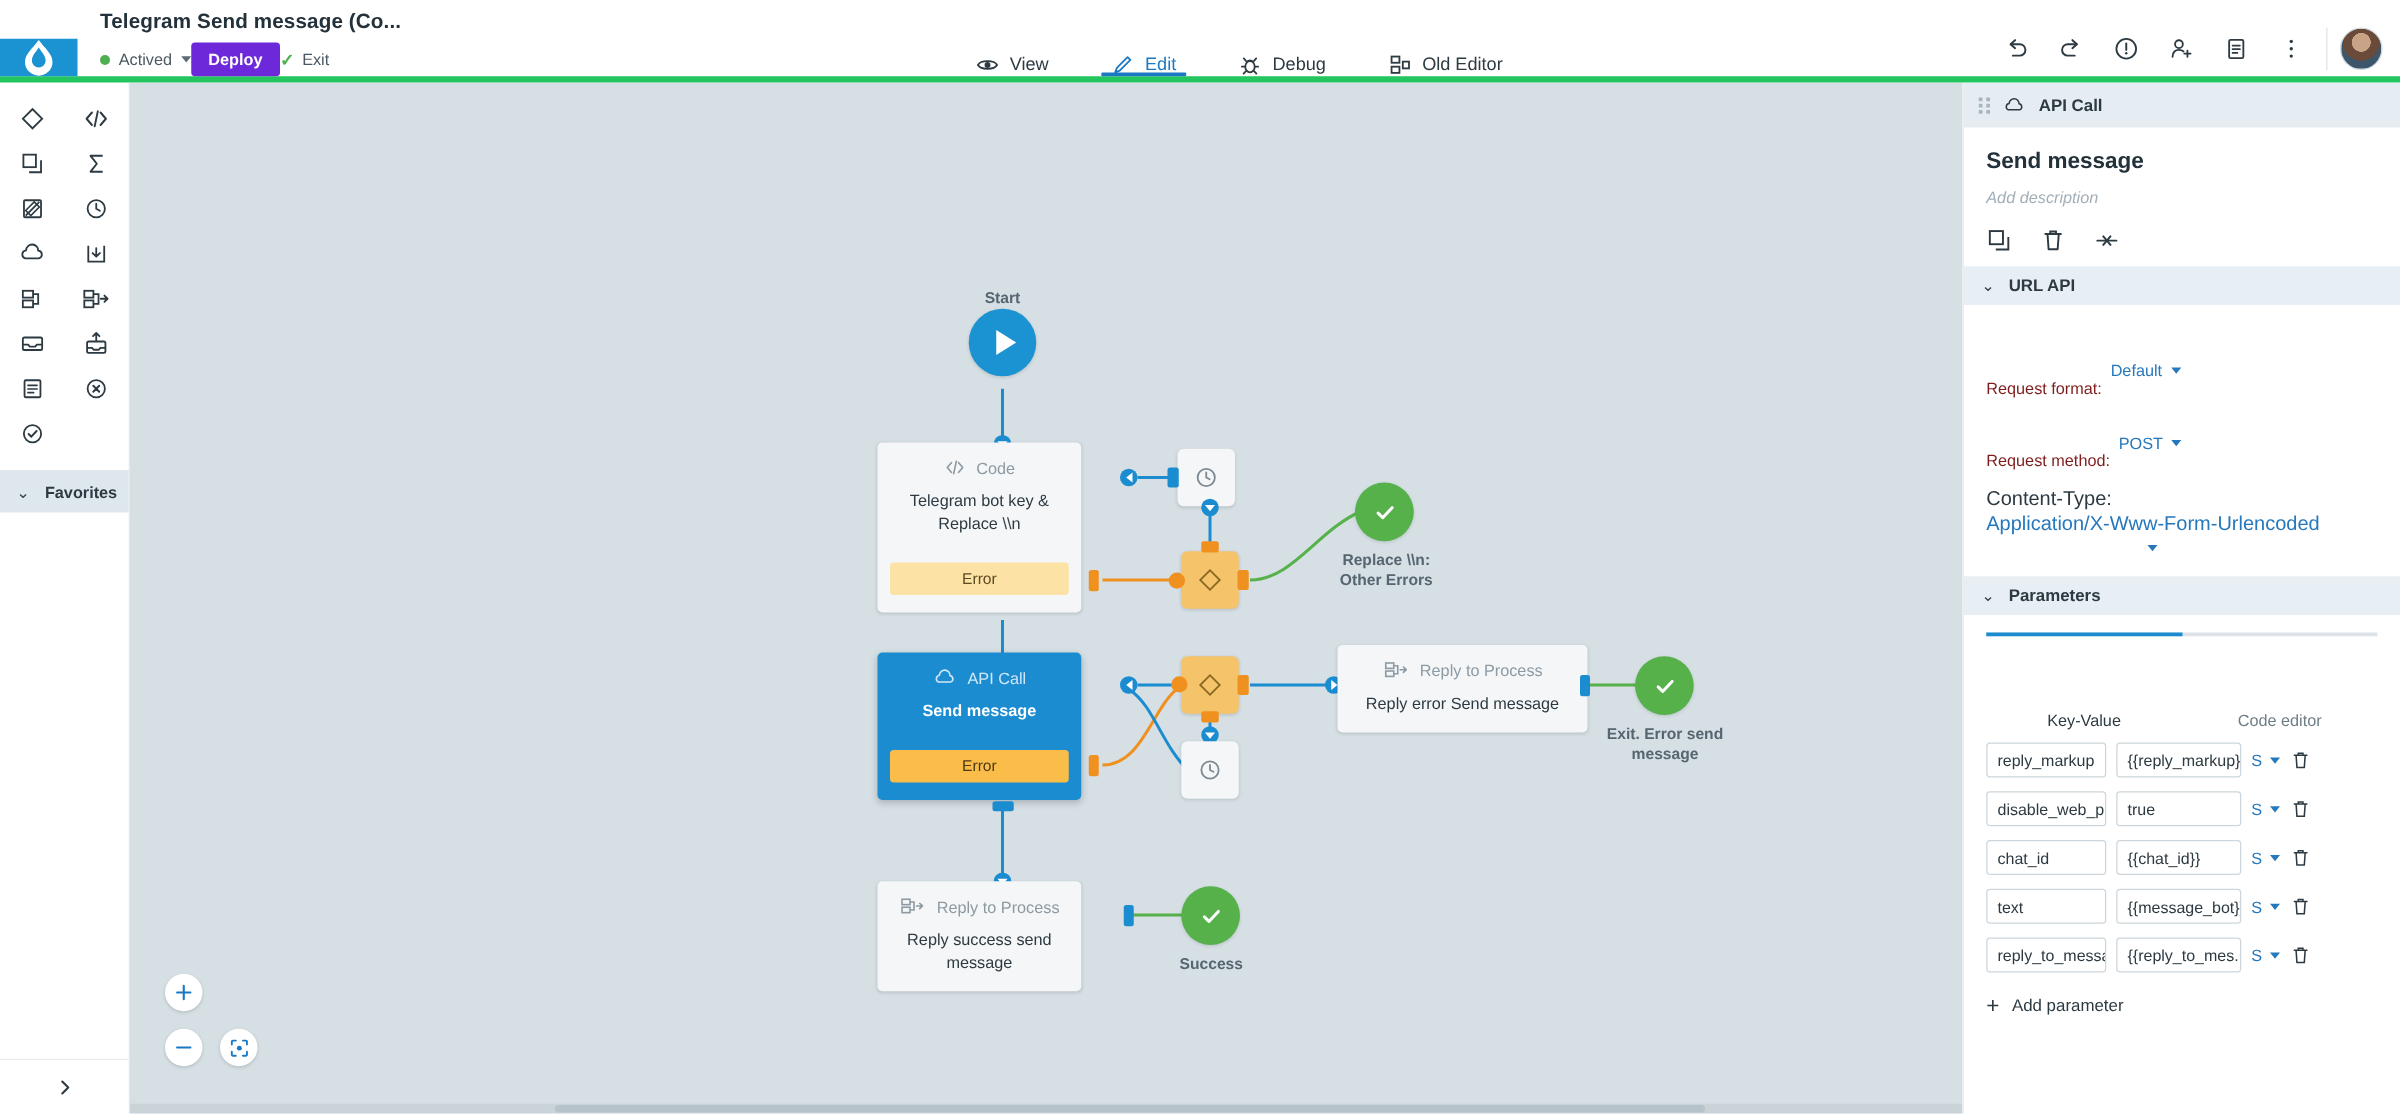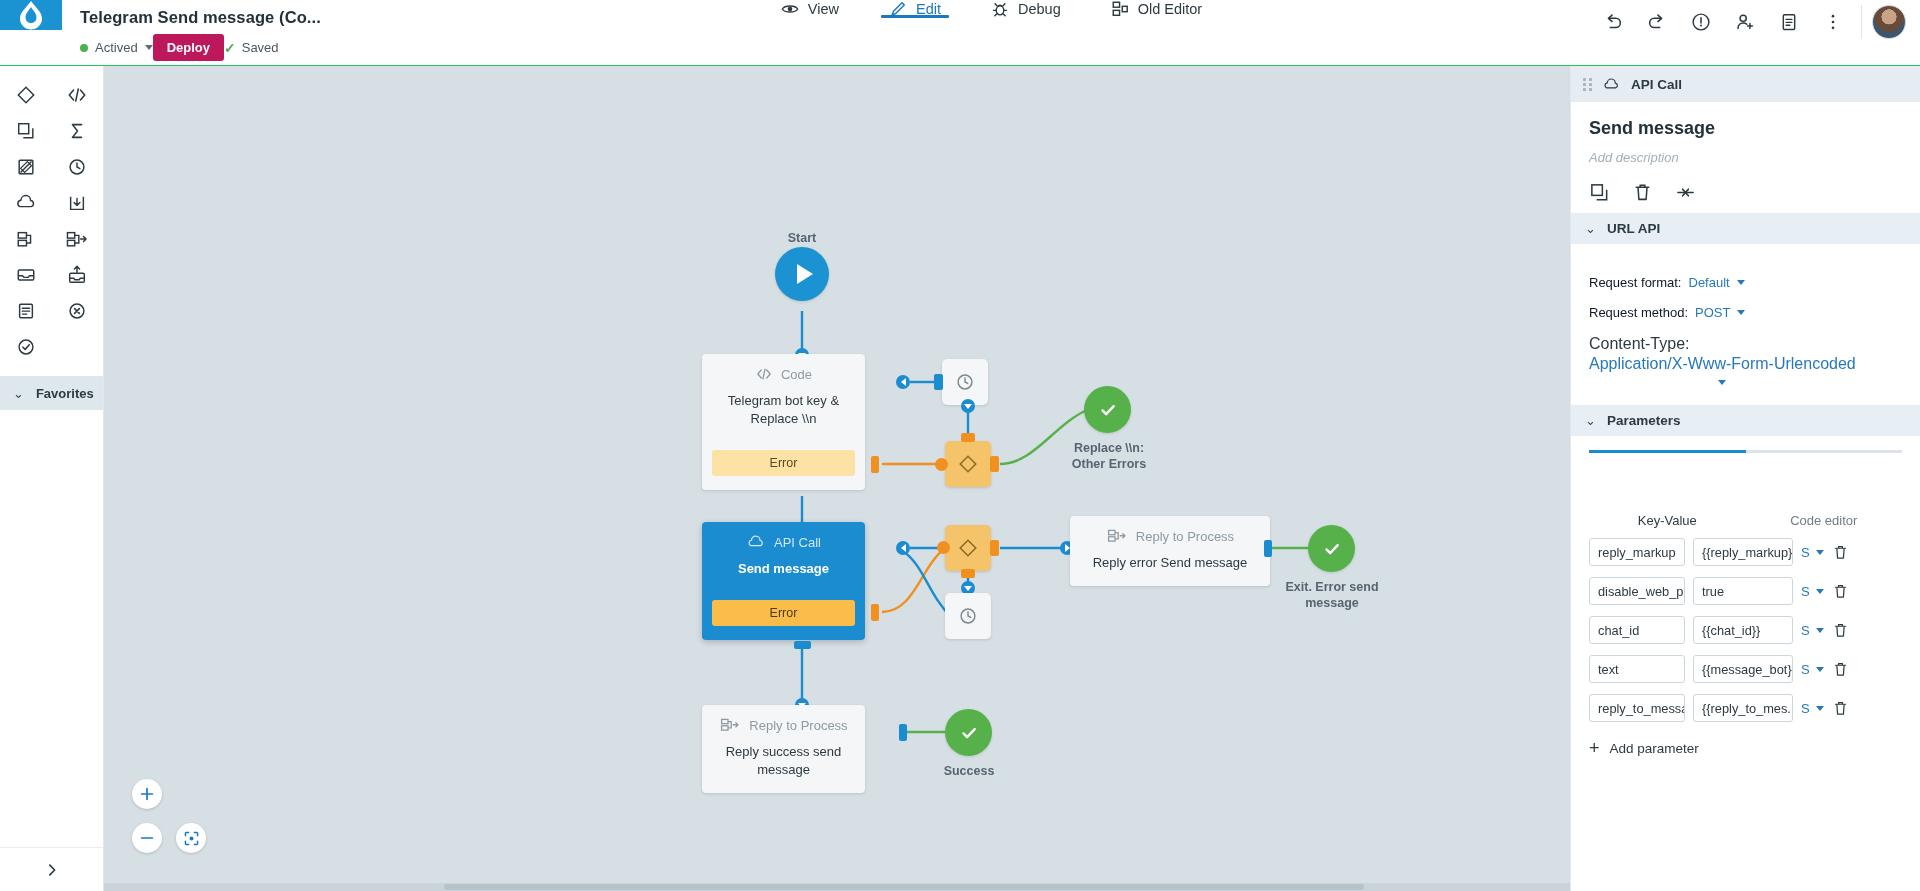--- a/index.html
+++ b/index.html
@@ -8,40 +8,40 @@
     font-family: "Liberation Sans", sans-serif;
     overflow: hidden;
     background: #ffffff;
     color: #2d3a42;
   }
   .app { position: relative; width: 1920px; height: 891px; display: flex; flex-direction: column; }
 
   
   .header {
     height: 66px; flex: 0 0 66px;
-    display: flex; align-items: flex-start;
+    display: flex; align-items: flex-end;
     background: #ffffff;
-    border-bottom: 1px solid #22c55e;
+    border-bottom: 5px solid #22c55e;
     position: relative; z-index: 20;
   }
   .logo-box {
     width: 62px; flex: 0 0 62px;
     background: #1b92d1;
     display: flex; align-items: center; justify-content: center;
   }
   .logo-glyph { width: 28px; height: 30px; }
 
   .title-block { padding: 8px 0 0 18px; display: flex; flex-direction: column; justify-content: center; min-width: 330px; }
   .doc-title { font-size: 16.5px; font-weight: bold; color: #23313a; letter-spacing: .1px; white-space: nowrap; }
   .title-row2 { display: flex; align-items: center; margin-top: 7px; }
   .status-pill { display: flex; align-items: center; gap: 7px; font-size: 13px; color: #4a5862; cursor: pointer; }
   .dot-green { width: 8px; height: 8px; border-radius: 50%; background: #4caf50; display: inline-block; }
   .caret-down { width: 0; height: 0; border-left: 4.5px solid transparent; border-right: 4.5px solid transparent; border-top: 5px solid #5d6b74; display: inline-block; }
   .deploy-btn {
-    background: #be185d; color: #fff; font-size: 13px; font-weight: bold;
+    background: #6d28d9; color: #fff; font-size: 13px; font-weight: bold;
     border: none; border-radius: 3px; padding: 5px 14px; cursor: pointer; line-height: 17px;
   }
   .saved-label { display: flex; align-items: center; gap: 6px; font-size: 13px; color: #4a5862; }
   .check-green { color: #4caf50; font-size: 14px; font-weight: bold; line-height: 1; }
 
   .nav-tabs { flex: 1; display: flex; align-items: stretch; justify-content: center; gap: 46px; }
   .nav-tab {
     display: flex; align-items: center; gap: 9px;
     font-size: 14.5px; color: #2d3a42; cursor: pointer;
     position: relative; padding: 0 2px;
@@ -200,21 +200,21 @@
   }
   .section-bar .sb-label { font-size: 13.5px; font-weight: bold; color: #2d3a42; }
 
   .section-body { padding: 16px 18px 6px 18px; }
   .url-input {
     width: 100%; height: 31px; border: 1px solid #cdd6dc; border-radius: 3px;
     font-size: 12.8px; padding: 0 9px; color: #2d3a42;
     font-family: "Liberation Sans", sans-serif; background: #fff;
   }
   .field-row { margin-top: 15px; font-size: 13px; color: #2d3a42; display: flex; align-items: center; gap: 7px; flex-wrap: wrap; }
-  .field-label { color: #0f172a; }
+  .field-label { color: #7f1d1d; margin-top: 28px; }
   .field-value { color: #2678bd; cursor: pointer; }
   .caret-blue { width: 0; height: 0; border-left: 4px solid transparent; border-right: 4px solid transparent; border-top: 5px solid #2678bd; display: inline-block; }
   .field-block { margin-top: 15px; font-size: 16px; }
   .field-block .fb-label { color: #2d3a42; }
   .field-block .fb-value { color: #2678bd; cursor: pointer; margin-top: 2px; display: inline-flex; align-items: center; gap: 7px; flex-direction: column; }
 
   .tabs-wrap { padding: 0 18px; margin-top: 14px; }
   .tabs-track { height: 3px; background: #dde3e8; position: relative; }
   .tabs-track .ind { position: absolute; left: 0; top: 0; height: 3px; width: 50%; background: #1b8cd0; }
   .tabs-row { display: flex; }
@@ -253,21 +253,21 @@
       <div class="doc-title">Telegram Send message (Co...</div>
       <div class="title-row2">
         <div class="status-pill">
           <span class="dot-green"></span>
           <span>Actived</span>
           <span class="caret-down"></span>
         </div>
         <button class="deploy-btn">Deploy</button>
         <div class="saved-label">
           <span class="check-green">✓</span>
-          <span>Saved</span>
+          <span>Exit</span>
         </div>
       </div>
     </div>
 
     <div class="nav-tabs">
       <div class="nav-tab">
         <svg width="18" height="18" viewBox="0 0 20 20">
           <path d="M1.5 10 C4 5.5, 16 5.5, 18.5 10 C16 14.5, 4 14.5, 1.5 10 Z" fill="none" stroke="#2d3a42" stroke-width="1.6"></path>
           <circle cx="10" cy="10" r="2.6" fill="#2d3a42"></circle>
         </svg>

